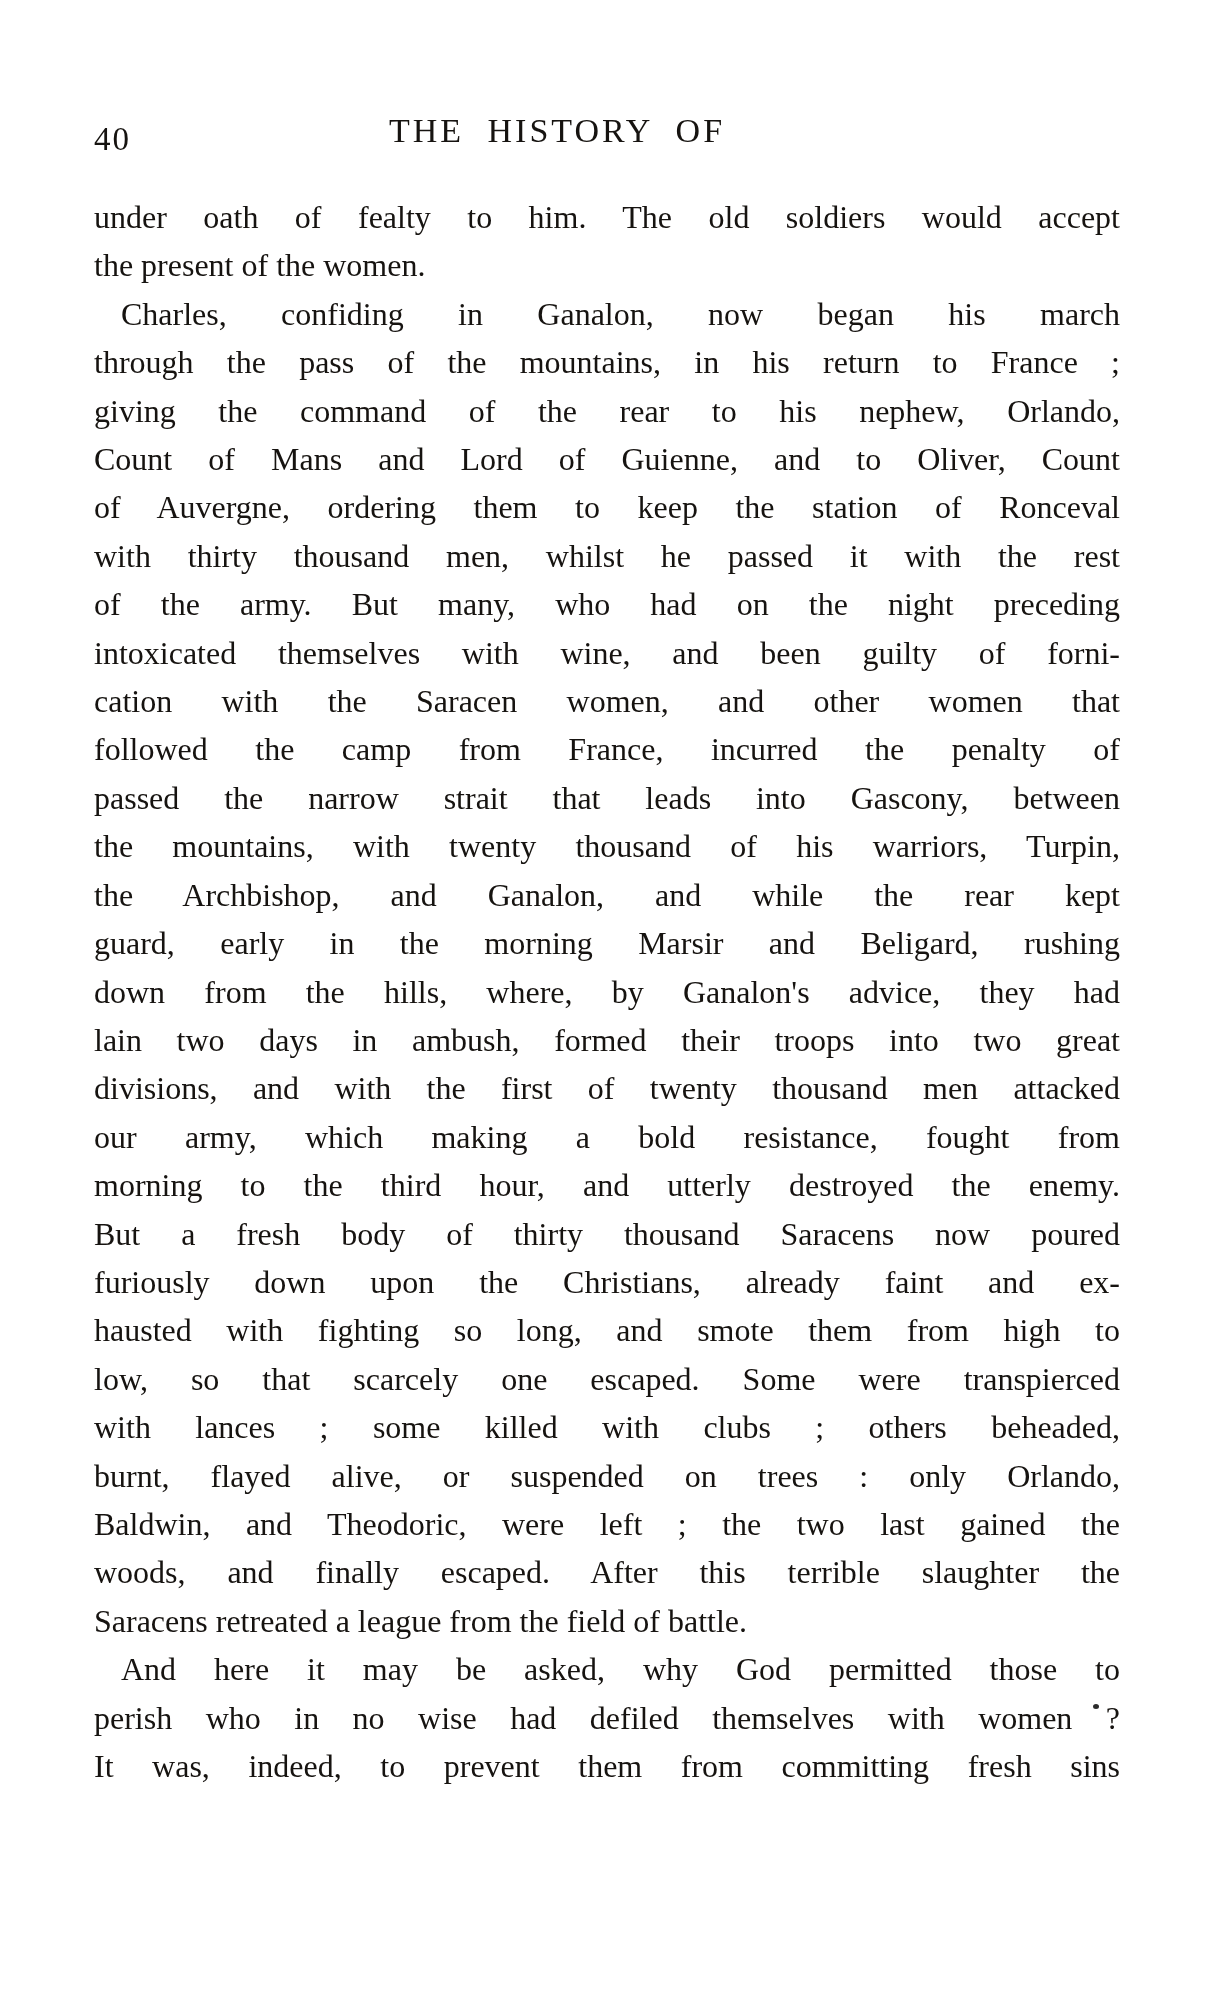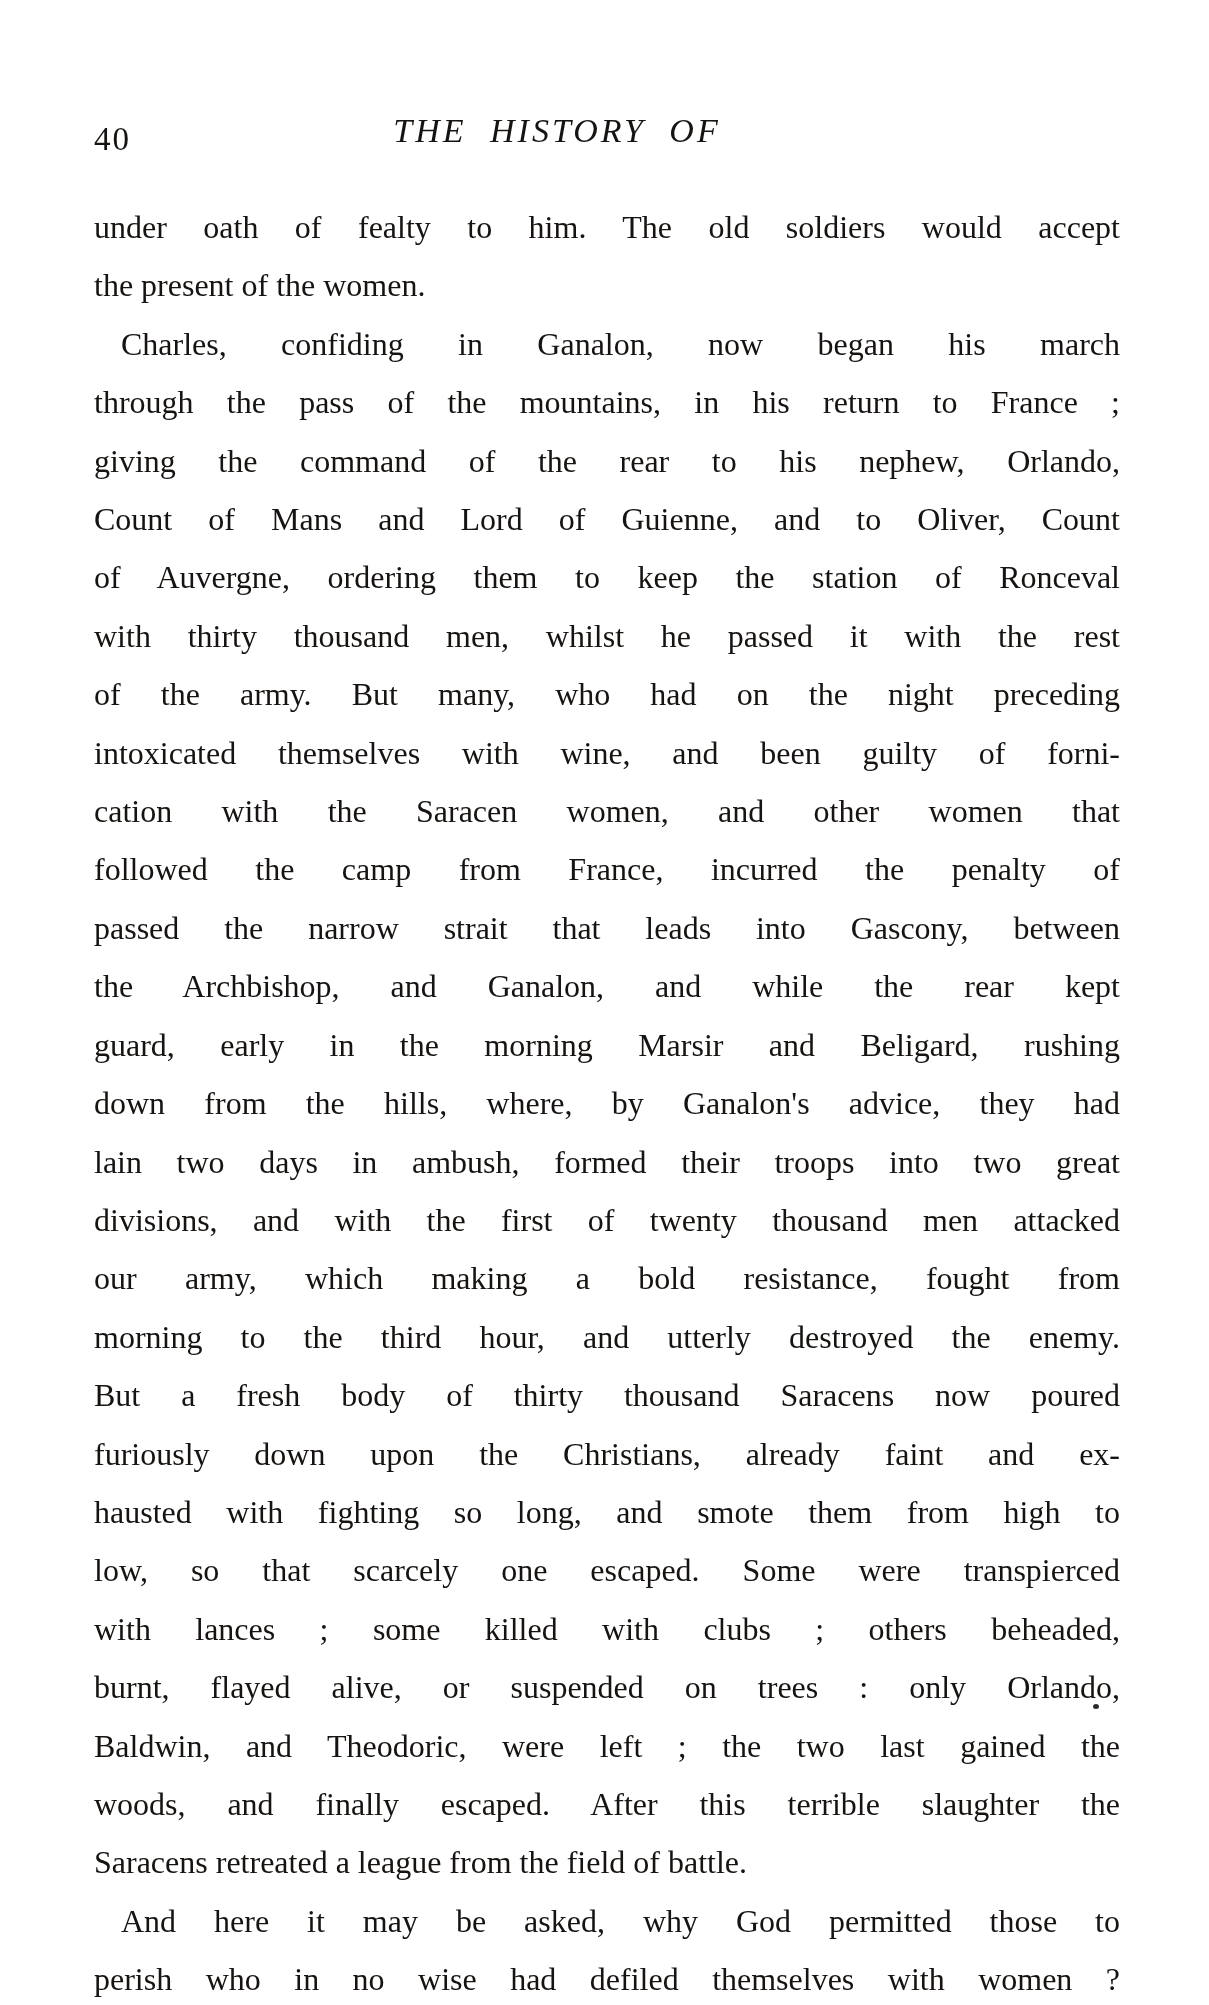--- a/index.html
+++ b/index.html
@@ -29,39 +29,37 @@
     top: 9px;
     font-size: 33px;
     letter-spacing: 2px;
   }
   .running-title {
     position: absolute;
     left: 0;
     top: 0;
     width: 1114px;
     text-align: center;
-    font-style: italic;
     font-size: 34px;
     letter-spacing: 3px;
     word-spacing: 12px;
     white-space: nowrap;
   }
   .text-block {
     position: absolute;
     left: 94px;
     top: 193px;
     width: 1026px;
     font-size: 32px;
     line-height: 48.4px;
   }
   .para { margin: 0; padding: 0; }
   .line {
     text-align: justify;
     text-align-last: justify;
-    margin-top: 10px;
   }
   .line.indent { text-indent: 27px; }
   .line.end { text-align-last: left; }
   .speck {
     position: absolute;
     left: 1093px;
     top: 1704px;
     width: 6px;
     height: 5px;
     border-radius: 50%;
@@ -86,20 +84,21 @@
         <div class="line">through the pass of the mountains, in his return to France ;</div>
         <div class="line">giving the command of the rear to his nephew, Orlando,</div>
         <div class="line">Count of Mans and Lord of Guienne, and to Oliver, Count</div>
         <div class="line">of Auvergne, ordering them to keep the station of Ronceval</div>
         <div class="line">with thirty thousand men, whilst he passed it with the rest</div>
         <div class="line">of the army.  But many, who had on the night preceding</div>
         <div class="line">intoxicated themselves with wine, and been guilty of forni-</div>
         <div class="line">cation with the Saracen women, and other women that</div>
         <div class="line">followed the camp from France, incurred the penalty of</div>
         <div class="line">passed the narrow strait that leads into Gascony, between</div>
+        <div class="line">the mountains, with twenty thousand of his warriors, Turpin,</div>
         <div class="line">the Archbishop, and Ganalon, and while the rear kept</div>
         <div class="line">guard, early in the morning Marsir and Beligard, rushing</div>
         <div class="line">down from the hills, where, by Ganalon's advice, they had</div>
         <div class="line">lain two days in ambush, formed their troops into two great</div>
         <div class="line">divisions, and with the first of twenty thousand men attacked</div>
         <div class="line">our army, which making a bold resistance, fought from</div>
         <div class="line">morning to the third hour, and utterly destroyed the enemy.</div>
         <div class="line">But a fresh body of thirty thousand Saracens now poured</div>
         <div class="line">furiously down upon the Christians, already faint and ex-</div>
         <div class="line">hausted with fighting so long, and smote them from high to</div>

